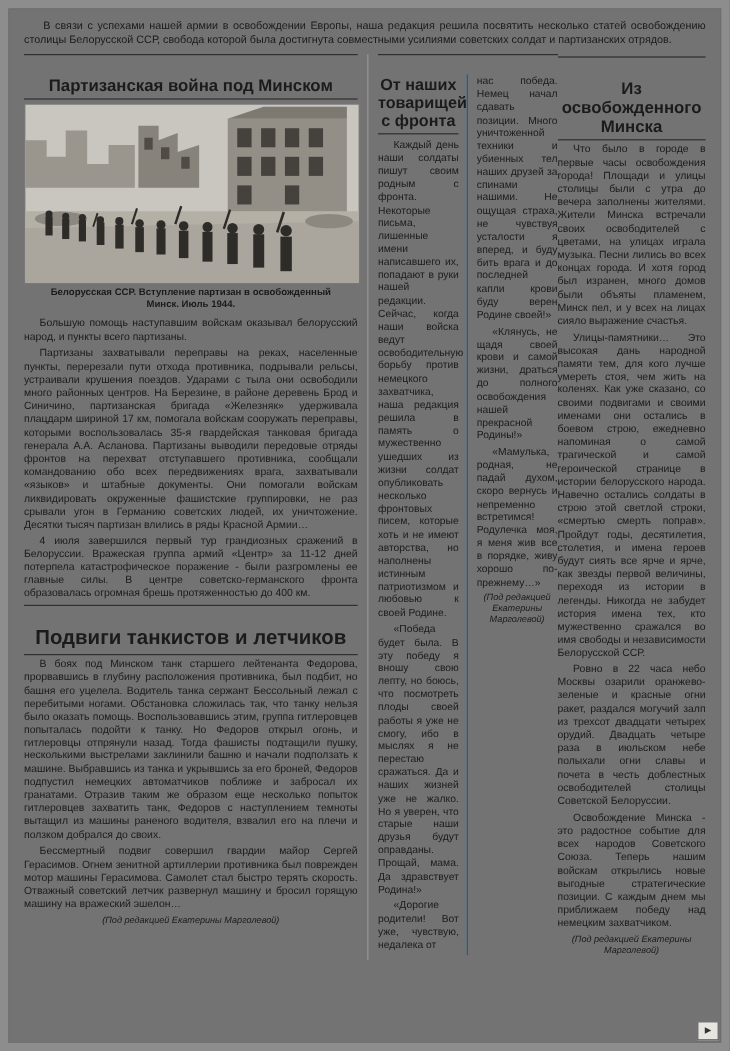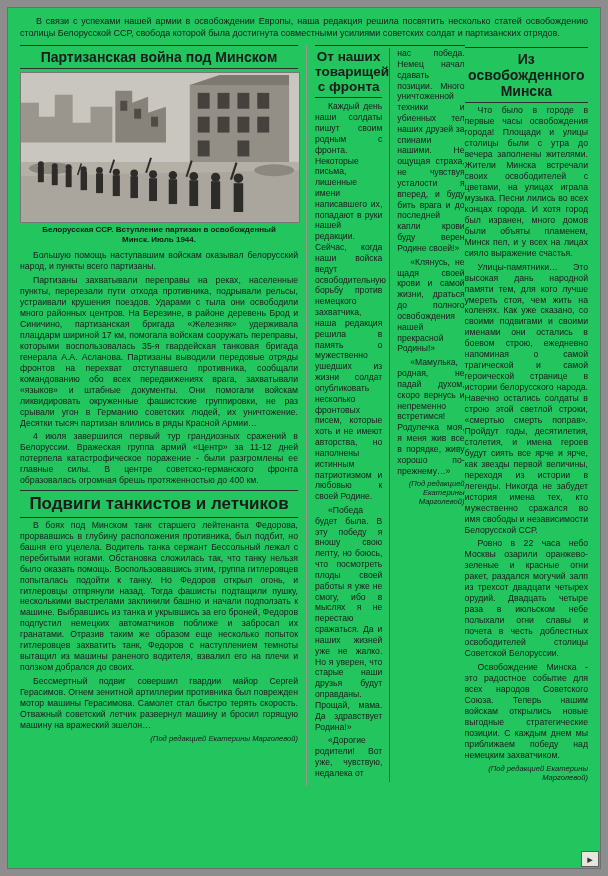--- a/index.html
+++ b/index.html
@@ -5,51 +5,51 @@
   html,body{margin:0;padding:0;}
   body{
     width:608px;height:876px;overflow:hidden;
     background:#8d8d8d;
     font-family:"Liberation Sans", sans-serif;
     color:#1b1b1b;
     position:relative;
   }
   .page{
     position:absolute;left:7px;top:7px;right:7px;bottom:7px;
-    background:#22c55e;
+    background:#737373;
     border:1px solid #6e6e6e;
     box-sizing:border-box;
     padding:8px 12px 6px 12px;
     overflow:hidden;
   }
   .intro{
     font-size:9px;line-height:1.28;text-align:justify;text-indent:16px;
     margin:0 0 6px 0;
   }
   .main{display:flex;align-items:stretch;}
   .col-left{
     width:278px;flex:0 0 278px;
     padding-right:8px;
     border-right:1px solid #9a968e;
   }
   .col-right{flex:1;padding-left:8px;display:flex;flex-direction:row;}
-  .article{border-top:1px solid #2f2f2f;padding-top:2px;}
+  .article{border-top:1px solid #2f2f2f;padding-top:16px;}
   .article-title{
     font-weight:bold;text-align:center;
     font-size:14px;line-height:1.15;
     margin:1px 0 2px 0;padding-bottom:3px;
     border-bottom:1px solid #2f2f2f;
   }
   .article-title.small{font-size:17px;}
   .para{
     font-size:8.7px;line-height:1.26;text-align:justify;text-indent:13px;
     margin:0 0 3px 0;
   }
   .byline{
-    font-size:7.6px;font-style:italic;text-align:right;margin:2px 0 4px 0;
+    font-size:7.6px;font-style:italic;text-align:center;margin:2px 0 4px 0;
   }
   .photo-wrap{margin:3px 0 2px 0;}
   .photo-wrap svg{display:block;width:100%;height:auto;border:1px solid #777;}
   .caption{
     font-size:8px;font-weight:bold;text-align:center;line-height:1.2;
     margin:2px 8px 6px 8px;
   }
   .front-cols{display:flex;align-items:stretch;}
   .fcol{flex:1;min-width:0;}
   .fcol + .fcol{border-left:1px solid #0369a1;padding-left:7px;}

